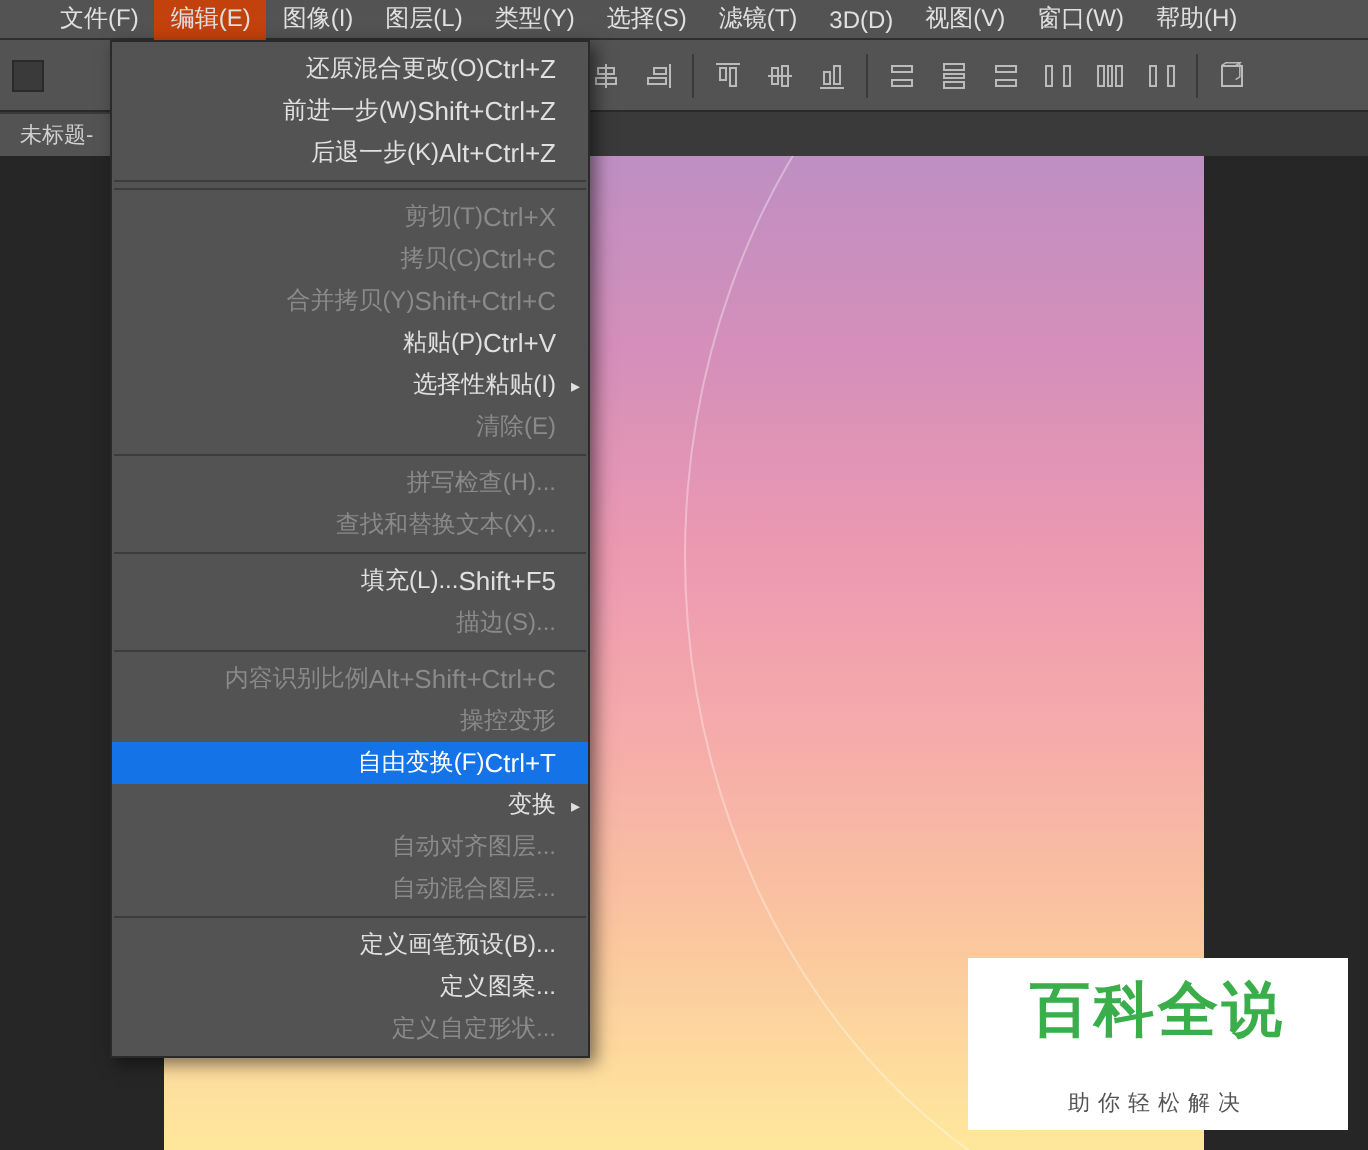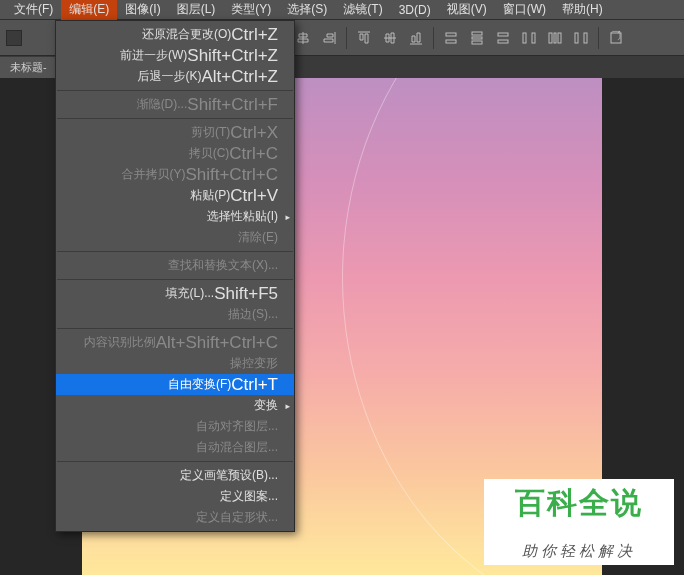--- a/index.html
+++ b/index.html
@@ -10,21 +10,21 @@
     font-size: 12px;
     color: #e5e5e5;
     overflow: hidden;
     position: relative;
   }
   .menubar {
     height: 20px;
     background: #535353;
     display: flex;
     align-items: center;
-    padding-left: 6px;
+    padding-left: 22px;
     border-bottom: 1px solid #2e2e2e;
   }
   .menu-item {
     padding: 2px 8px;
     cursor: default;
     color: #e0e0e0;
   }
   .menu-item.active {
     background: #c2410c;
   }
@@ -100,41 +100,41 @@
     align-items: center;
     padding: 2px 16px 2px 20px;
     height: 21px;
     color: #e0e0e0;
     font-size: 12px;
     cursor: default;
     position: relative;
   }
   .dd-item.disabled { color: #8a8a8a; }
   .dd-item.highlighted { background: #1473e6; color: #fff; }
-  .dd-item .shortcut { color: inherit; font-size: 17px; }
+  .dd-item .shortcut { color: inherit; font-size: 13px; }
   .dd-item.has-sub::after {
     content: "▸"; position: absolute; right: 4px; font-size: 9px; color: inherit;
   }
   .dd-sep { height: 1px; background: #3c3c3c; margin: 3px 1px; }
   
   .watermark {
     position: absolute;
     right: 10px; bottom: 10px;
     width: 190px; height: 86px;
     background: #fff;
     display: flex; flex-direction: column;
     align-items: center; justify-content: center;
     gap: 18px;
   }
   .watermark .big {
     font-size: 30px; font-weight: 700; color: #3aae4a;
     letter-spacing: 2px;
   }
   .watermark .small {
-    font-size: 15px; color: #555; letter-spacing: 4px; font-style: italic;
+    font-size: 11px; color: #555; letter-spacing: 4px;
   }
   svg { display: block; }
 </style>
 </head>
 <body>
 
 <div class="menubar">
   <div class="menu-item">文件(F)</div>
   <div class="menu-item active">编辑(E)</div>
   <div class="menu-item">图像(I)</div>
@@ -246,24 +246,20 @@
     </div>
     <div class="dd-item">
       <span>前进一步(W)</span>
       <span class="shortcut">Shift+Ctrl+Z</span>
     </div>
     <div class="dd-item">
       <span>后退一步(K)</span>
       <span class="shortcut">Alt+Ctrl+Z</span>
     </div>
     <div class="dd-sep"></div>
-    <div class="dd-item disabled">
-      <span>渐隐(D)...</span>
-      <span class="shortcut">Shift+Ctrl+F</span>
-    </div>
     <div class="dd-sep"></div>
     <div class="dd-item disabled">
       <span>剪切(T)</span>
       <span class="shortcut">Ctrl+X</span>
     </div>
     <div class="dd-item disabled">
       <span>拷贝(C)</span>
       <span class="shortcut">Ctrl+C</span>
     </div>
     <div class="dd-item disabled">
@@ -276,20 +272,24 @@
     </div>
     <div class="dd-item has-sub">
       <span>选择性粘贴(I)</span>
       <span class="shortcut"></span>
     </div>
     <div class="dd-item disabled">
       <span>清除(E)</span>
       <span class="shortcut"></span>
     </div>
     <div class="dd-sep"></div>
+    <div class="dd-item disabled">
+      <span>拼写检查(H)...</span>
+      <span class="shortcut"></span>
+    </div>
     <div class="dd-item disabled">
       <span>查找和替换文本(X)...</span>
       <span class="shortcut"></span>
     </div>
     <div class="dd-sep"></div>
     <div class="dd-item">
       <span>填充(L)...</span>
       <span class="shortcut">Shift+F5</span>
     </div>
     <div class="dd-item disabled">

